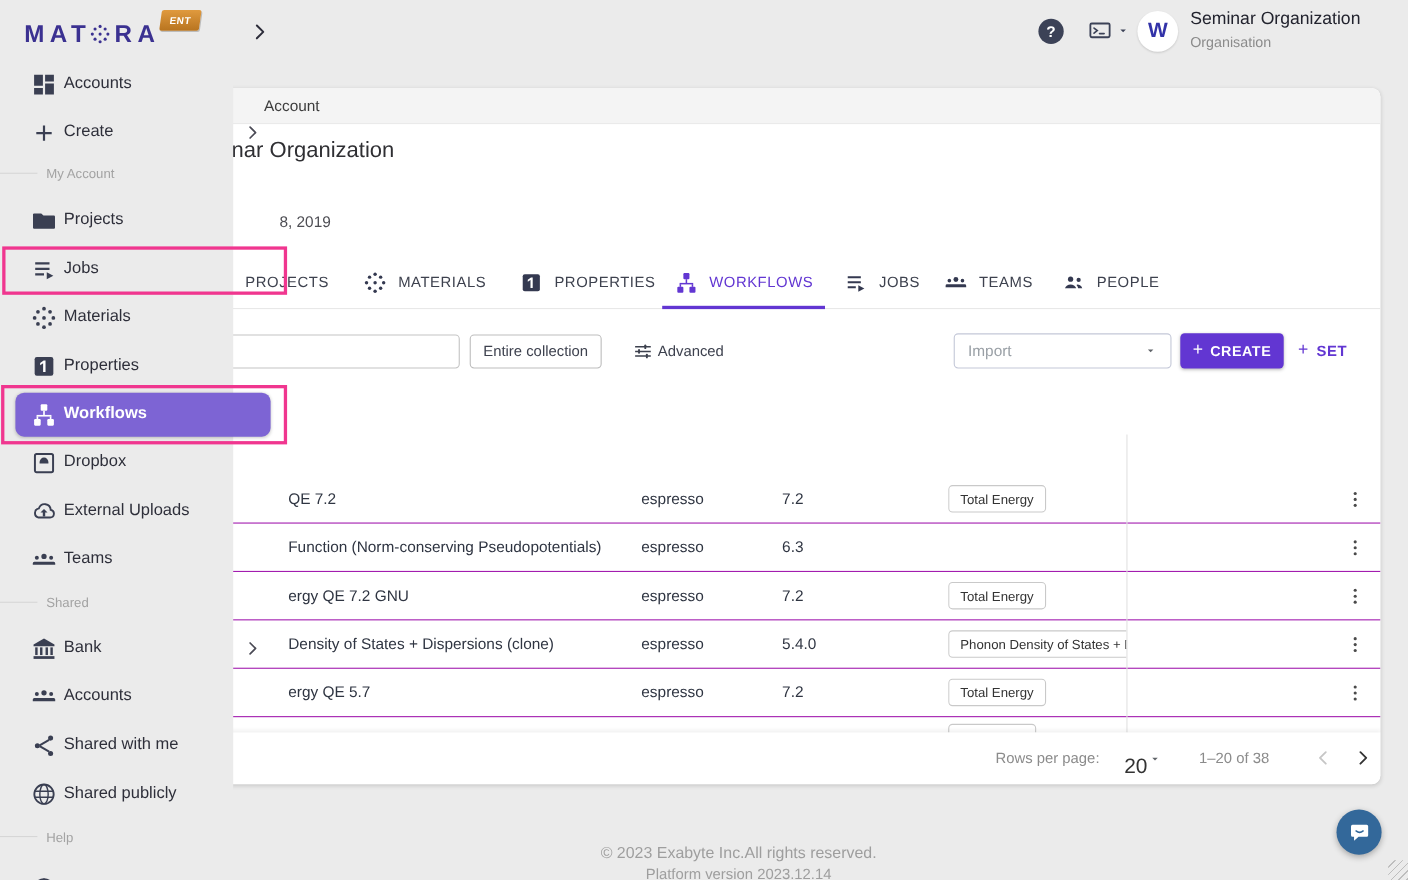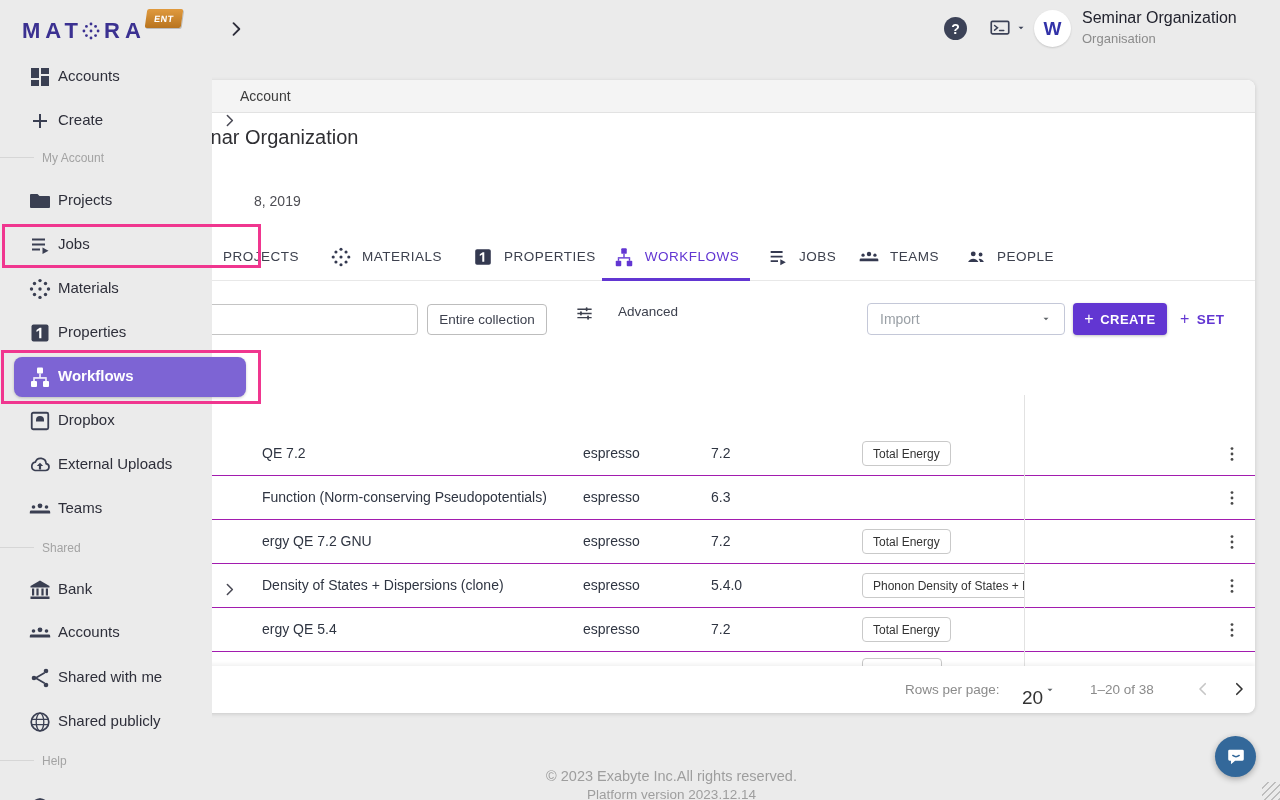--- a/index.html
+++ b/index.html
@@ -53,21 +53,21 @@
   .tab .tic{width:22px;height:22px;color:#343950;flex:0 0 auto}
   .tab.sel{color:#6236d2;justify-content:center}
   .tab.sel .tic{color:#6236d2}
   .tab.sel::after{content:"";position:absolute;left:0;bottom:-1px;width:100%;height:3px;background:#6236d2}
 
   
   .search-input{position:absolute;left:16px;top:224px;width:314px;height:31px;border:1px solid #c4c4c4;border-radius:4px;
     background:#fff;padding:0 10px;font-size:14px;color:#333;outline:none;font-family:inherit}
   .scope-btn{position:absolute;left:339px;top:224px;width:120px;height:31px;border:1px solid #bdbdbd;border-radius:4px;
     background:#fff;font-size:13.5px;color:#3d414e;display:flex;align-items:center;justify-content:center;cursor:pointer;font-family:inherit}
-  .advanced{position:absolute;left:487px;top:224px;height:31px;display:flex;gap:24px;font-size:13.5px;color:#3d414e;cursor:pointer}
+  .advanced{position:absolute;left:487px;top:224px;height:31px;display:flex;align-items:center;gap:4px;font-size:13.5px;color:#3d414e;cursor:pointer}
   .advanced .tic{width:19px;height:19px;color:#3d414e}
   .import-select{position:absolute;left:779px;top:223px;width:198px;height:32px;border:1px solid #c4c8d8;border-radius:4px;
     display:flex;align-items:center;padding:0 12px;color:#9aa0a6;font-size:14px;cursor:pointer;background:#fff}
   .import-select .caret{margin-left:auto;width:12px;height:12px;color:#5f6368}
   .create-btn{position:absolute;left:985px;top:223px;width:94px;height:32px;background:#6236d2;border:none;border-radius:4px;
     color:#fff;font-weight:700;font-size:13px;letter-spacing:.5px;display:flex;align-items:center;justify-content:center;gap:6px;
     cursor:pointer;box-shadow:0 1px 3px rgba(0,0,0,.25);font-family:inherit}
   .plus-glyph{font-size:16px;font-weight:400;line-height:1}
   .set-btn{position:absolute;left:1092px;top:223px;height:32px;display:flex;align-items:center;gap:7px;color:#6236d2;
     font-weight:700;font-size:13.5px;letter-spacing:.5px;cursor:pointer;background:none;border:none;font-family:inherit}
@@ -359,21 +359,21 @@
       <span class="td c-app">espresso</span>
       <span class="td c-ver">5.4.0</span>
       <span class="subwrap">
           <span class="chip">Phonon Density of States + Dispersions</span>
         </span>
       <svg class="kebab">
           <use href="#i-kebab"></use>
         </svg>
     </div>
     <div class="trow" style="top:528px">
-      <span class="td c-name">ergy QE 5.4</span>
+      <span class="td c-name">ergy QE 5.7</span>
       <span class="td c-app">espresso</span>
       <span class="td c-ver">7.2</span>
       <span class="subwrap">
           <span class="chip">Total Energy</span>
         </span>
       <svg class="kebab">
           <use href="#i-kebab"></use>
         </svg>
     </div>
     <div class="partialrow">

